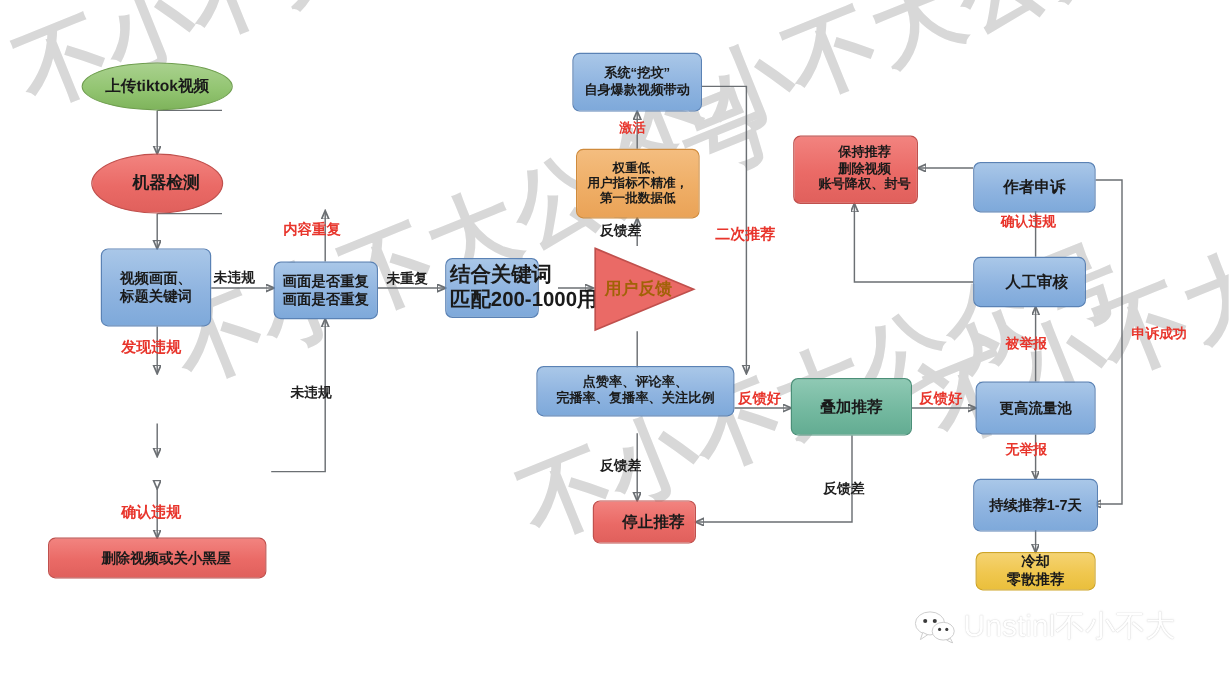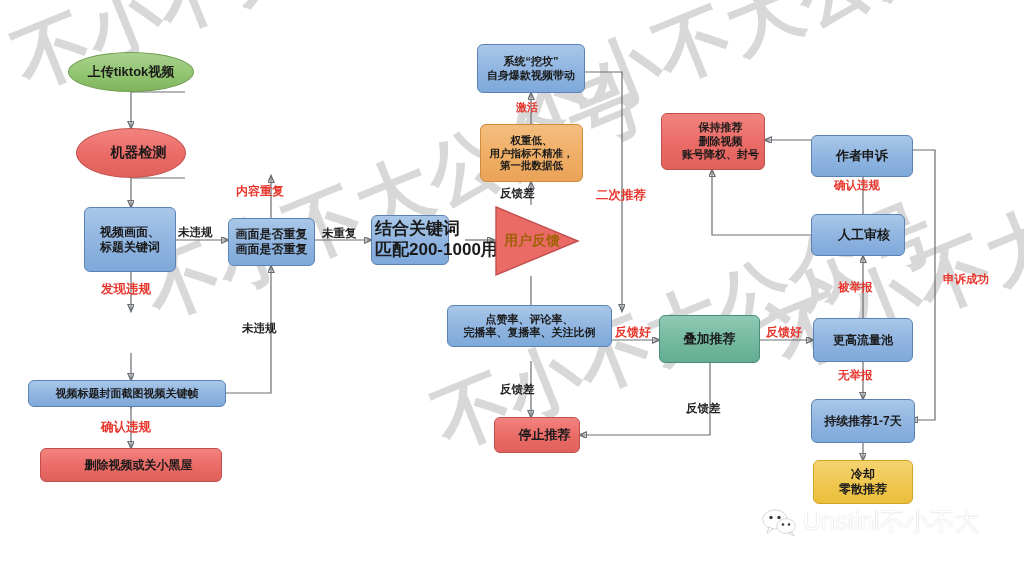--- a/index.html
+++ b/index.html
@@ -245,25 +245,20 @@
 
 
   <div class="node rect fill-blue" style="left:228px; top:218px; width:87px; height:48px; font-size:12px;">
     <div class="lines">
       <div>画面是否重复</div>
       <div>画面是否重复</div>
     </div>
   </div>
 
 
-  <div class="node rect fill-blue" style="left:28px; top:380px; width:198px; height:27px; font-size:11px;">
-    <div class="lines">
-      <div>视频标题封面截图视频关键帧</div>
-    </div>
-  </div>
 
   <div class="node rect fill-red" style="left:40px; top:448px; width:182px; height:34px; font-size:12px;">
     <div class="lines">
       <div>删除视频或关小黑屋</div>
     </div>
   </div>
 
   <div class="node rect fill-blue" style="left:371px; top:215px; width:78px; height:50px; font-size:17px;">
     <div class="lines">
       <div>结合关键词</div>
@@ -337,21 +332,21 @@
       <div>更高流量池</div>
     </div>
   </div>
 
   <div class="node rect fill-blue" style="left:811px; top:399px; width:104px; height:44px; font-size:12px;">
     <div class="lines">
       <div>持续推荐1-7天</div>
     </div>
   </div>
 
-  <div class="node rect fill-yellow" style="left:813px; top:460px; width:100px; height:44px; font-size:12px;">
+  <div class="node rect fill-yellow" style="left:813px; top:460px; width:100px; height:32px; font-size:12px;">
     <div class="lines">
       <div>冷却</div>
       <div>零散推荐</div>
     </div>
   </div>
 
   <div class="elabel lbl-black" style="left:178px; top:227px; font-size:11.5px;">未违规</div>
 
   <div class="elabel lbl-red" style="left:101px; top:283px; font-size:12.5px;">发现违规</div>
 

